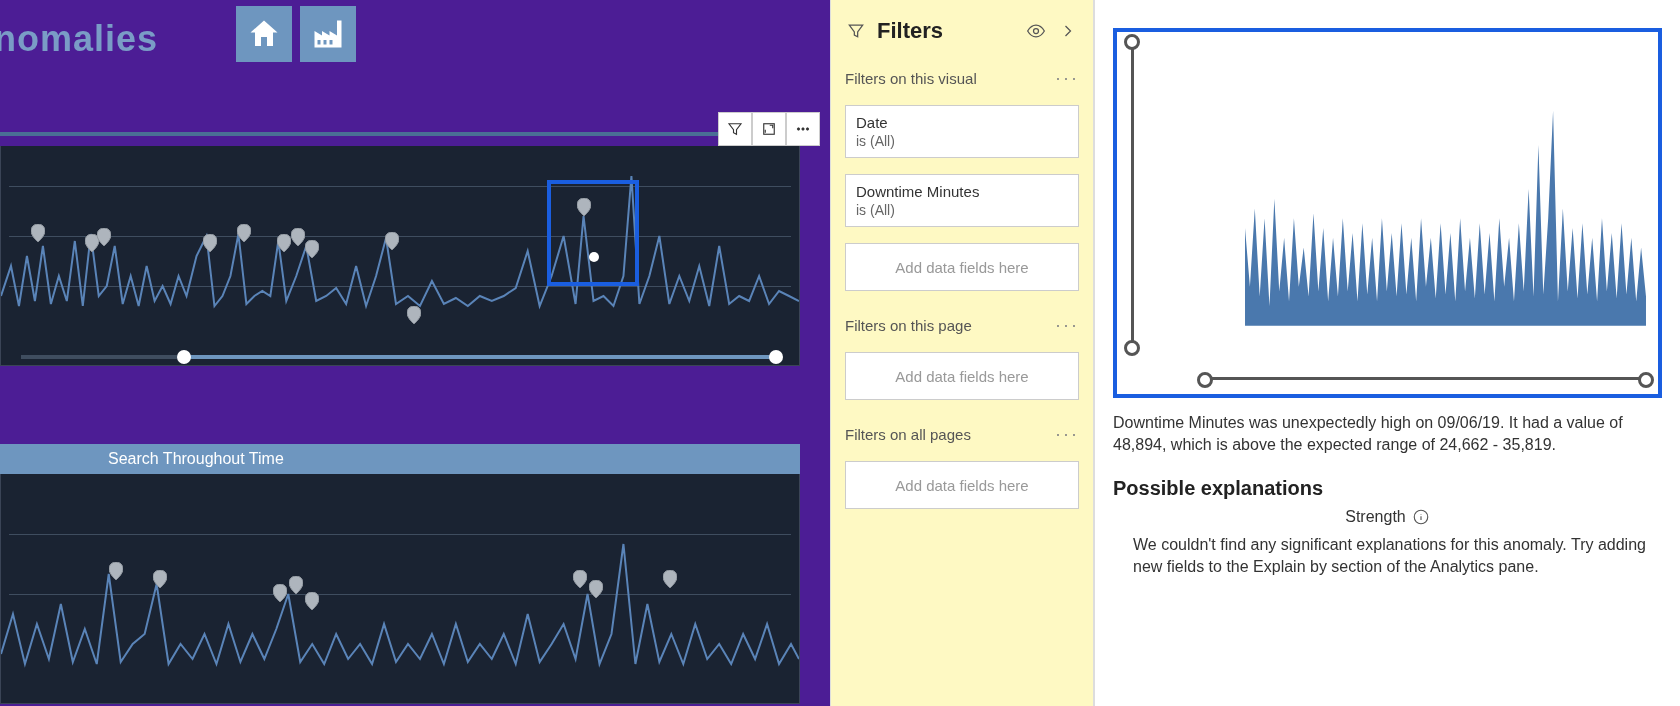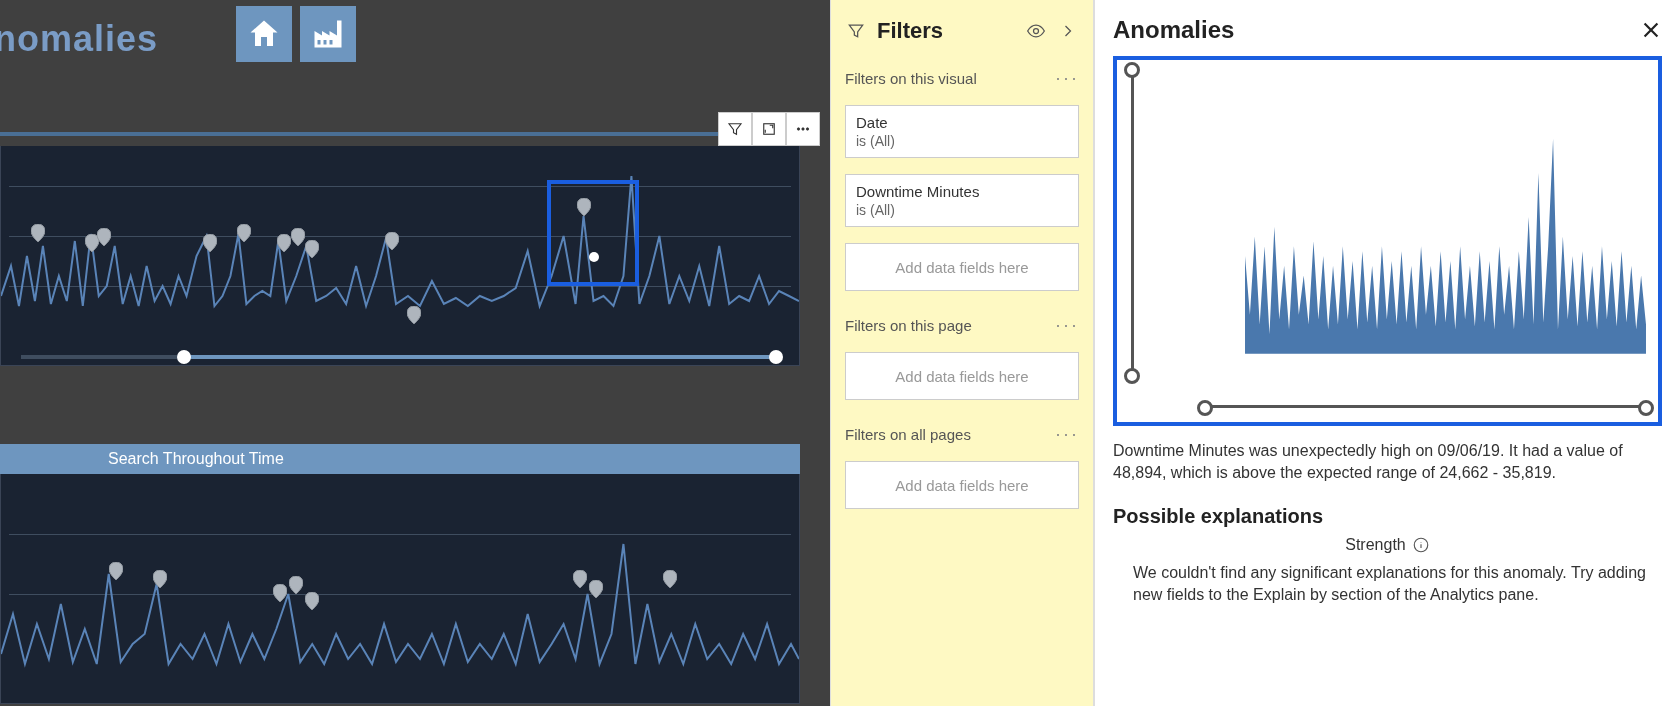--- a/index.html
+++ b/index.html
@@ -1,18 +1,18 @@
 <!DOCTYPE html>
 <html><head>
 <meta charset="utf-8">
 <style>
 * { box-sizing: border-box; margin: 0; padding: 0; }
 body { font-family: "Segoe UI", Tahoma, sans-serif; width: 1680px; height: 706px; overflow: hidden; display: flex; background: #1a2332; }
 
-.report-area { width: 830px; height: 706px; background: #404040; position: relative; overflow: hidden; }
+.report-area { width: 830px; height: 706px; background: #4c1d95; position: relative; overflow: hidden; }
 .page-title { color: #7a9cc6; font-size: 36px; font-weight: bold; position: absolute; left: -6px; top: 18px; letter-spacing: 1px; }
 .nav-buttons { position: absolute; left: 236px; top: 6px; display: flex; gap: 8px; }
 .nav-btn { width: 56px; height: 56px; background: #6e96bf; display: flex; align-items: center; justify-content: center; cursor: pointer; }
 .nav-btn svg { width: 36px; height: 36px; fill: #fff; }
 
 .blue-rule { position: absolute; left: 0; top: 132px; width: 800px; height: 4px; background: #4a6f95; }
 
 .chart-panel { position: absolute; left: 0; width: 800px; }
 .chart-panel.first { top: 146px; }
 .chart-panel.second { top: 444px; }
@@ -257,26 +257,20 @@
   <div class="section-label">
     <span>Filters on all pages</span>
     <span class="dots">···</span>
   </div>
   <div class="dropzone">
       <span>Add data fields here</span>
     </div>
 </div>
 
 <div class="anom-pane">
-  <div class="anom-header">
-    <div class="anom-title">Anomalies</div>
-    <svg class="close-x" viewBox="0 0 24 24">
-        <path d="M5 5l14 14M19 5L5 19" fill="none"></path>
-      </svg>
-  </div>
 
   <div class="anom-chart-wrap">
     <div class="y-handle"></div>
     <div class="handle-circ" style="left:7px; top:2px;"></div>
     <div class="handle-circ" style="left:7px; bottom:38px;"></div>
     <div class="x-handle"></div>
     <div class="handle-circ" style="left:80px; bottom:6px;"></div>
     <div class="handle-circ" style="right:4px; bottom:6px;"></div>
     <svg class="anom-svg" viewBox="0 0 500 300" preserveAspectRatio="none">
       <g fill="#4a78ad">

